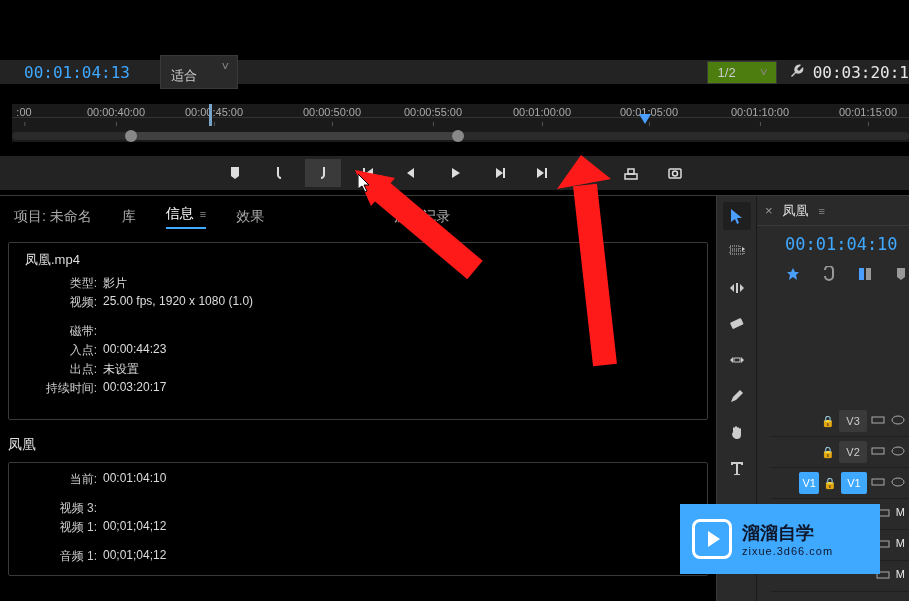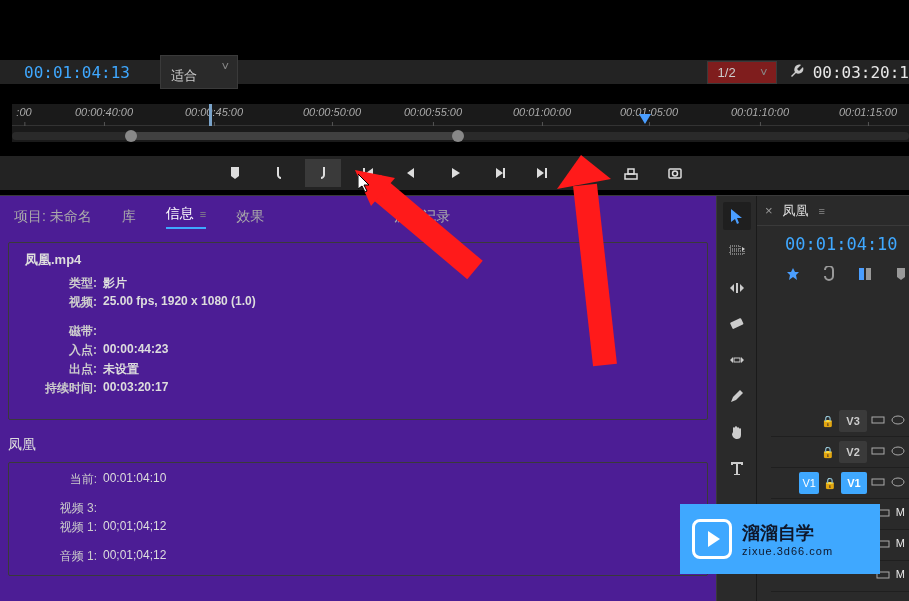--- a/index.html
+++ b/index.html
@@ -70,21 +70,21 @@
       position: absolute; right: 8px; top: 3px;
       color: #888;
     }
     .monitor-icons-mid {
       margin-left: 180px;
       display: flex;
       gap: 18px;
     }
     .ratio-dropdown {
       margin-left: auto;
-      background: #7f1d1d;
+      background: #4d7c0f;
       border: 1px solid #3a3a3a;
       padding: 3px 40px 3px 10px;
       color: #ccc;
       position: relative;
       font-size: 13px;
     }
     .ratio-dropdown::after {
       content: '˅';
       position: absolute; right: 8px; top: 3px;
       color: #888;
@@ -97,23 +97,22 @@
       margin-right: 0;
     }
     .time-ruler {
       position: absolute;
       left: 12px; right: 0; top: 104px;
       height: 38px;
       background: #1a1a1a;
     }
     .ruler-ticks {
       position: relative;
-      height: 22px;
+      height: 14px;
       border-bottom: 1px solid #333;
-      font-style: italic;
     }
     .tick {
       position: absolute;
       top: 2px;
       font-size: 11px;
       color: #aaa;
       transform: translateX(-50%);
     }
     .tick::after {
       content: '';
@@ -196,40 +195,39 @@
     }
     .red-arrow svg { display: block; }
     .lower-area {
       position: relative;
       height: 405px;
       display: flex;
     }
     .info-panel {
       width: 792px;
       border-right: 1px solid #3a3a3a;
-      background: #4c1d95;
+      background: #000000;
       padding-top: 6px;
     }
     .tab-bar {
       display: flex;
       gap: 30px;
       padding-left: 14px;
       height: 30px;
       align-items: center;
       font-size: 14px;
     }
     .tab { color: #aaa; cursor: pointer; }
     .tab.active { color: #fff; border-bottom: 2px solid #3fa8ff; padding-bottom: 4px; }
     .tab .menu-glyph { margin-left: 6px; color: #888; font-size: 11px; }
     .clip-info {
       margin: 10px 8px 12px 8px;
       border: 1px solid #3a3a3a;
       border-radius: 2px;
       padding: 8px 12px 20px 12px;
-      font-weight: bold;
     }
     .info-row {
       display: flex;
       margin-bottom: 2px;
       font-size: 12px;
     }
     .info-label {
       width: 76px;
       text-align: right;
       color: #ccc;
@@ -319,21 +317,20 @@
     }
     .lock-ic { width: 18px; color: #999; text-align: center; }
     .track-label {
       width: 36px; height: 22px;
       background: #3a3a3a;
       color: #ccc;
       display: flex;
       align-items: center;
       justify-content: center;
       border-radius: 2px;
-      font-weight: bold;
     }
     .track-label.blue { background: #3fa8ff; color: #fff; }
     .track-icons { margin-left: auto; display: flex; gap: 6px; padding-right: 4px; }
     .track-icons svg { width: 14px; height: 14px; fill: #aaa; }
     .watermark {
       position: absolute;
       left: 680px; top: 504px;
       width: 200px; height: 70px;
       background: #3fa8ff;
       display: flex;
@@ -393,21 +390,21 @@
     <span class="ratio-dropdown">1/2</span>
     <span class="wrench-icon"><svg width="16" height="16" viewBox="0 0 16 16">
           <path d="M14 4 L10 8 L8 6 L12 2 C10 1 7 2 6 4 C5 6 5 8 6 9 L2 13 L3 14 L7 10 C8 11 10 11 12 10 C14 9 15 6 14 4 Z" fill="#ccc"></path>
         </svg></span>
     <span class="timecode-right">00:03:20:1</span>
   </div>
 
   <div class="time-ruler">
     <div class="ruler-ticks">
       <span class="tick" style="left:12px">:00</span>
-      <span class="tick" style="left:92px">00:00:40:00</span>
+      <span class="tick" style="left:104px">00:00:40:00</span>
       <span class="tick" style="left:202px">00:00:45:00</span>
       <span class="tick" style="left:320px">00:00:50:00</span>
       <span class="tick" style="left:421px">00:00:55:00</span>
       <span class="tick" style="left:530px">00:01:00:00</span>
       <span class="tick" style="left:637px">00:01:05:00</span>
       <span class="tick" style="left:748px">00:01:10:00</span>
       <span class="tick" style="left:856px">00:01:15:00</span>
       <div class="in-mark"></div>
       <div class="playhead-blue"></div>
     </div>

